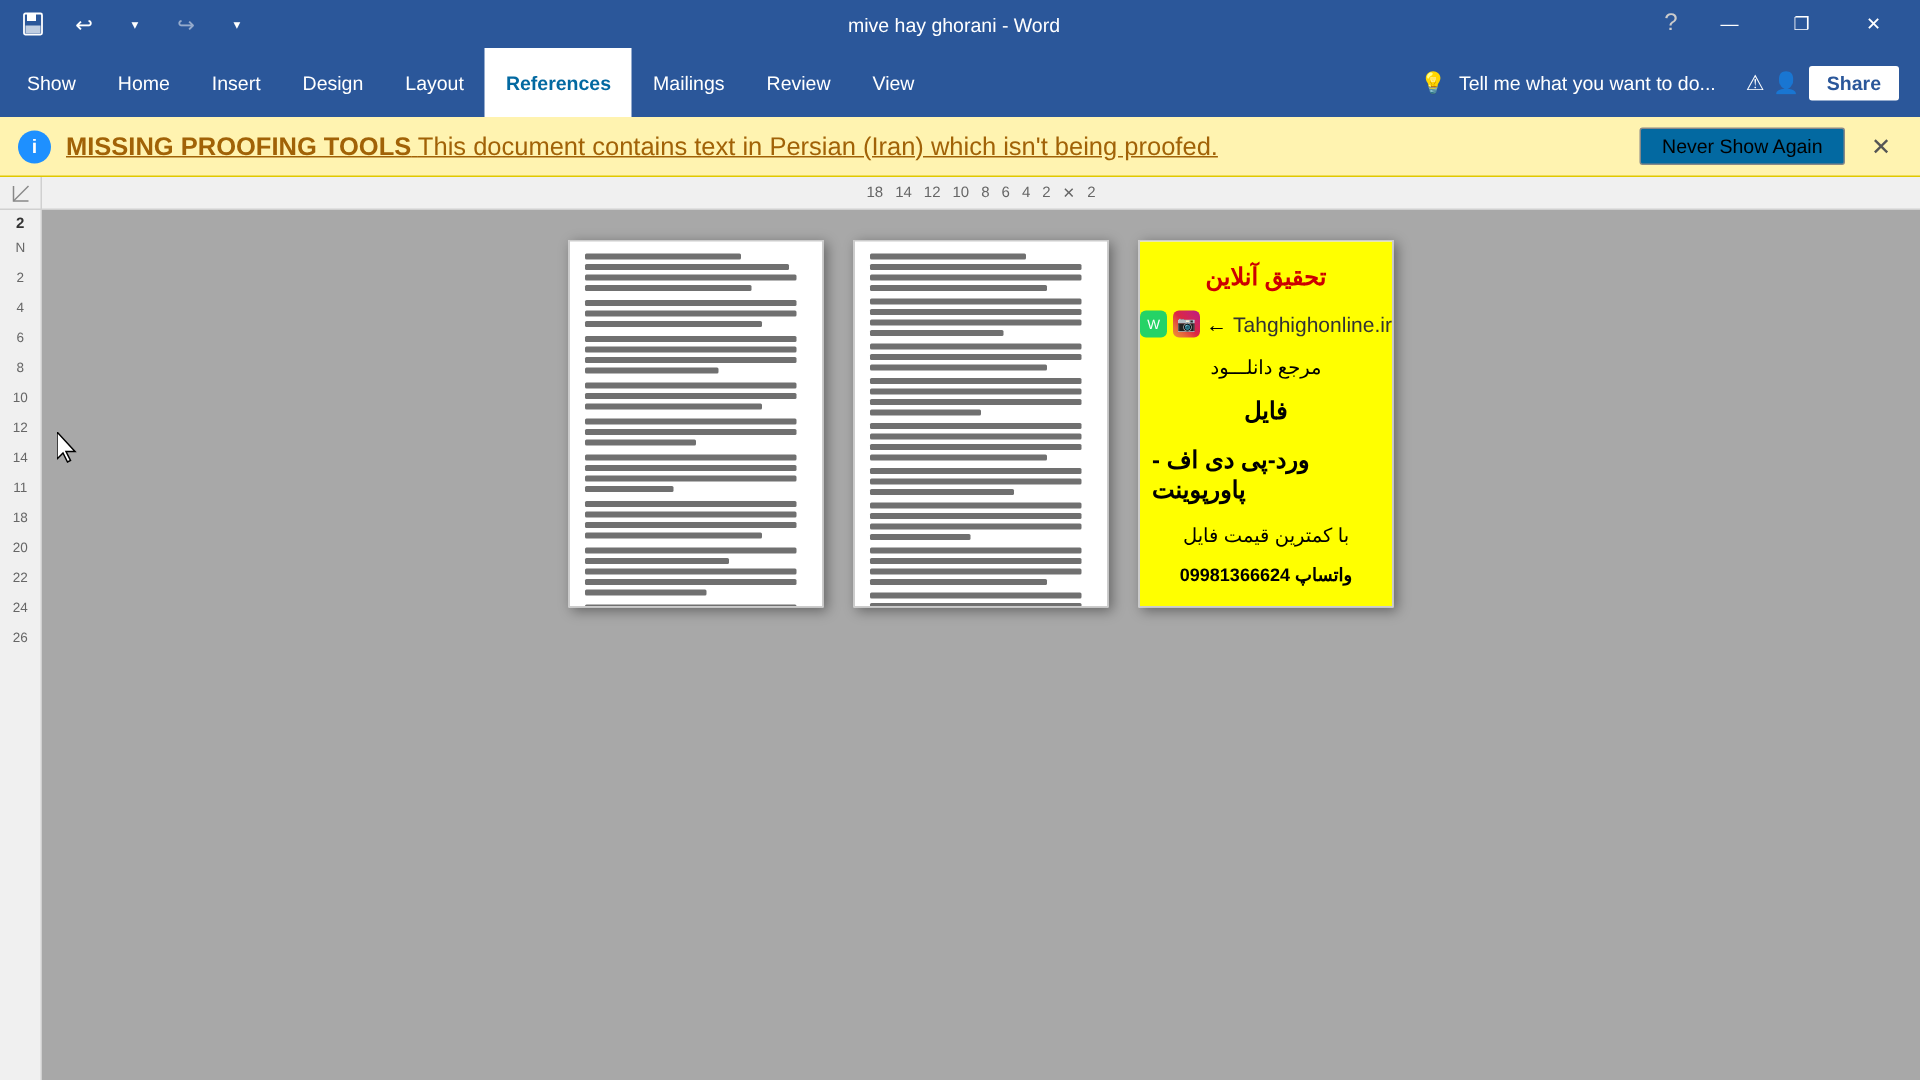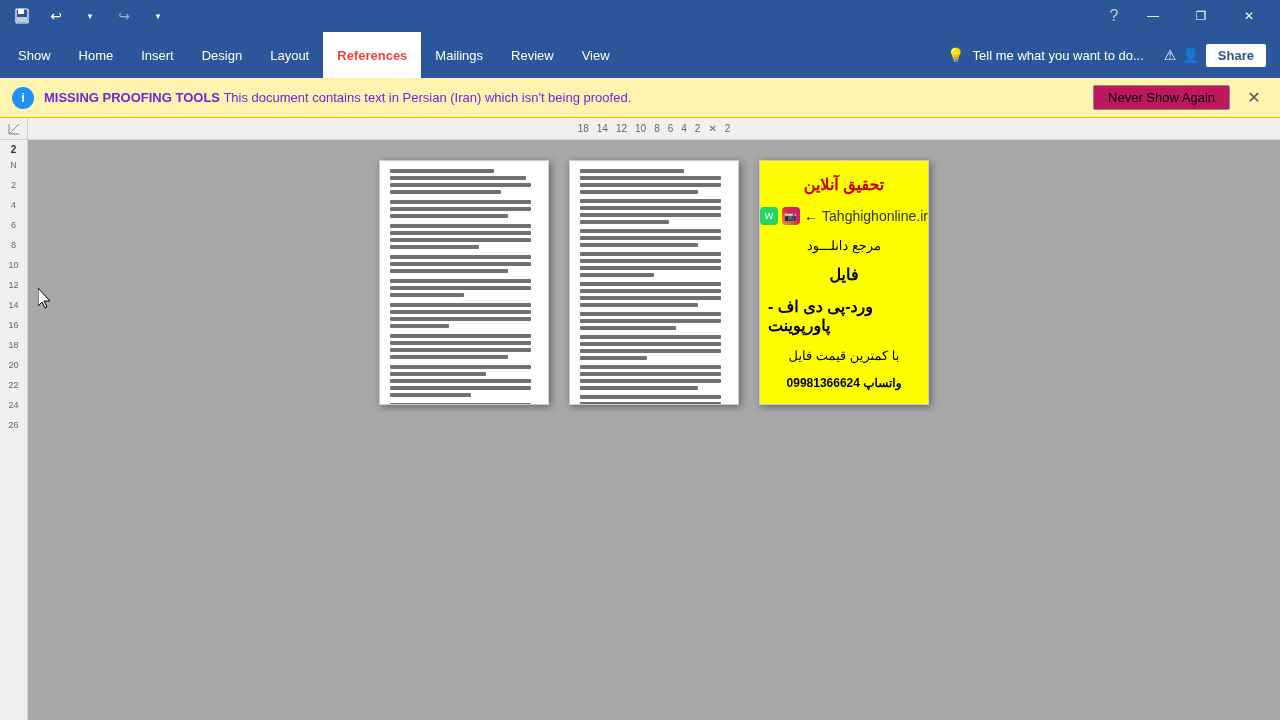--- a/index.html
+++ b/index.html
@@ -40,21 +40,21 @@
     .ribbon-tab {
       padding: 6px 14px;
       font-size: 13px;
       color: white;
       cursor: pointer;
       height: 46px;
       display: flex; align-items: center;
     }
     .ribbon-tab.active {
       background: white;
-      color: #ef4444;
+      color: #0369a1;
       font-weight: 600;
     }
     .ribbon-tell {
       margin-left: auto;
       display: flex; align-items: center; gap: 8px;
       color: white; font-size: 13px;
       padding: 0 10px;
     }
     .share-btn {
       background: white;
@@ -79,25 +79,25 @@
       gap: 10px;
     }
     .notif-icon {
       width: 22px; height: 22px;
       background: #1e90ff;
       border-radius: 50%;
       display: flex; align-items: center; justify-content: center;
       color: white; font-weight: bold; font-size: 13px;
       flex-shrink: 0;
     }
-    .notif-text { font-size: 13px; color: #6d28d9; flex: 1; }
+    .notif-text { font-size: 17px; color: #a16207; flex: 1; text-decoration: underline; }
     .notif-text strong { font-weight: 700; }
     .never-show-btn {
       border: 1px solid #888;
-      background: #be185d;
+      background: #0369a1;
       padding: 4px 14px;
       font-size: 13px;
       cursor: pointer;
       border-radius: 2px;
     }
     .notif-close {
       width: 28px; height: 28px;
       display: flex; align-items: center; justify-content: center;
       cursor: pointer; font-size: 16px; color: #555;
     }
@@ -274,20 +274,21 @@
         <rect x="2" y="1" width="12" height="14" rx="1" fill="none" stroke="white" stroke-width="1.2"></rect>
         <rect x="4" y="1" width="6" height="5" fill="white"></rect>
         <rect x="3" y="9" width="10" height="5" fill="white" opacity="0.7"></rect>
       </svg>
     </div>
     <div class="undo-icon">↩</div>
     <div class="dropdown-icon" style="font-size:9px;">▾</div>
     <div class="redo-icon" style="opacity:0.5;">↪</div>
     <div class="dropdown-icon" style="font-size:9px;">▾</div>
   </div>
+  <div class="title-bar-center">mive hay ghorani - Word</div>
   <div class="title-bar-right">
     <div style="width:28px;height:28px;display:flex;align-items:center;justify-content:center;color:#ccc;">?</div>
     <div class="title-btn">—</div>
     <div class="title-btn">❐</div>
     <div class="title-btn close">✕</div>
   </div>
 </div>
 
 <div class="ribbon">
   <div class="ribbon-tab">Show</div>
@@ -349,21 +350,21 @@
   <div class="ruler-v">
     <div class="page-num-label">2</div>
     <div class="ruler-v-num">N</div>
     <div class="ruler-v-num">2</div>
     <div class="ruler-v-num">4</div>
     <div class="ruler-v-num">6</div>
     <div class="ruler-v-num">8</div>
     <div class="ruler-v-num">10</div>
     <div class="ruler-v-num">12</div>
     <div class="ruler-v-num">14</div>
-    <div class="ruler-v-num">16</div>
+    <div class="ruler-v-num">11</div>
     <div class="ruler-v-num">18</div>
     <div class="ruler-v-num">20</div>
     <div class="ruler-v-num">22</div>
     <div class="ruler-v-num">24</div>
     <div class="ruler-v-num">26</div>
   </div>
 
   <div class="content-area">
 
     <div class="page">

